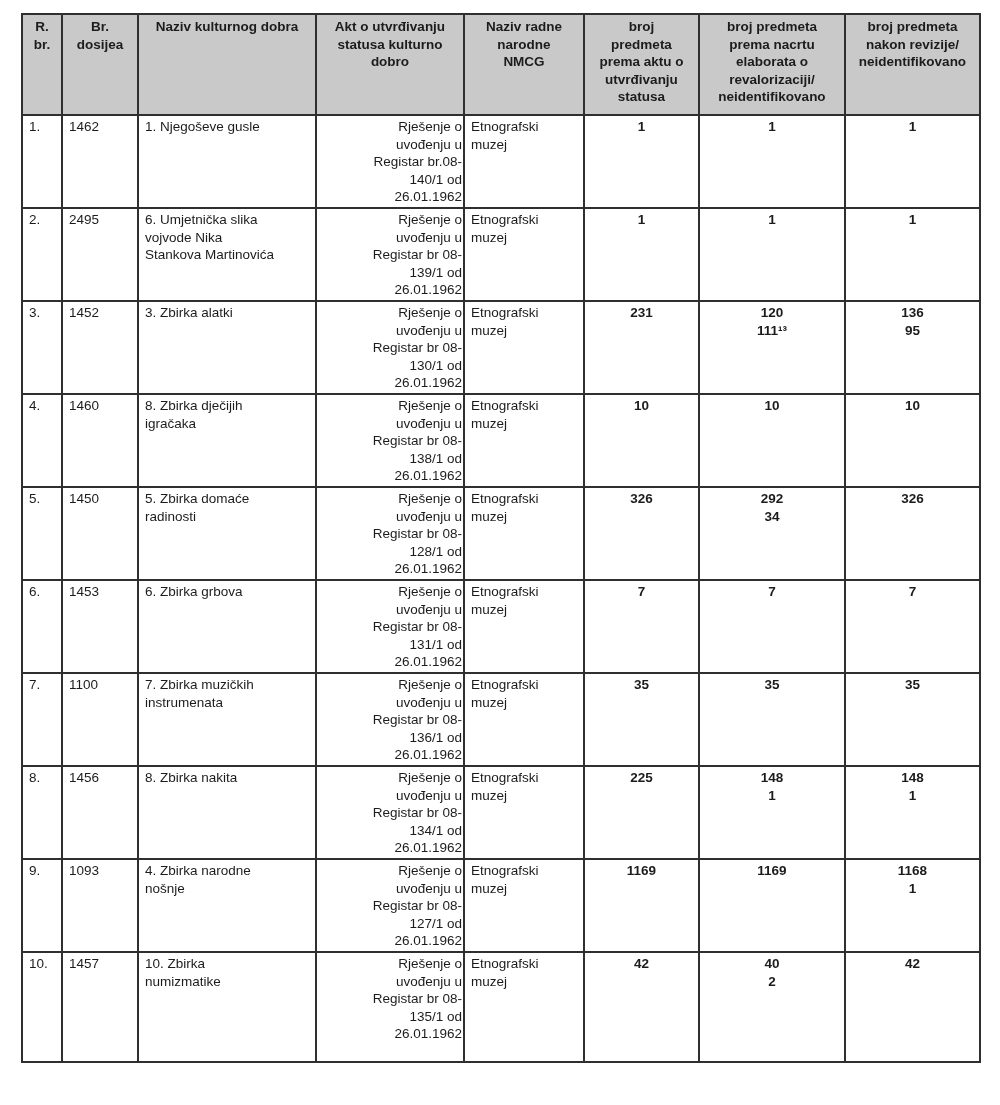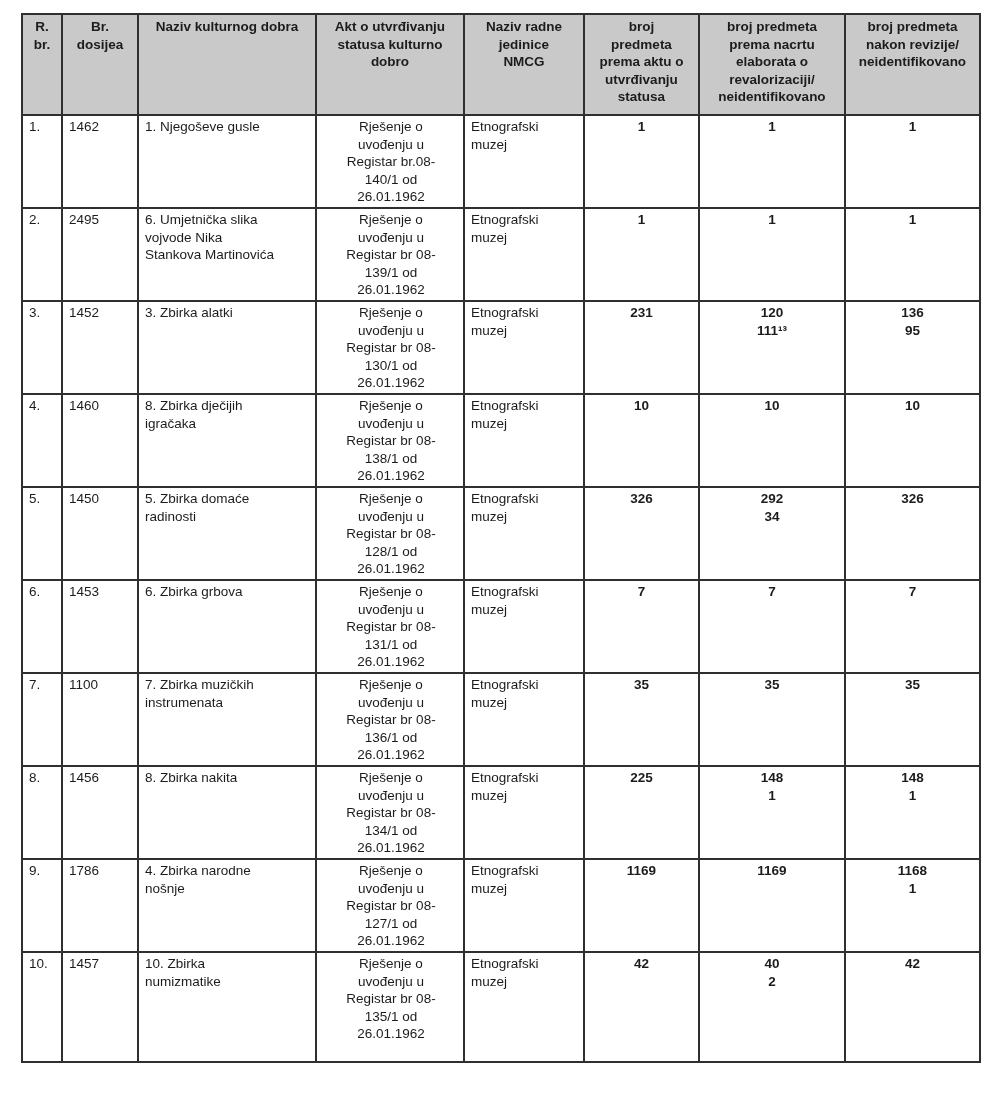--- a/index.html
+++ b/index.html
@@ -37,21 +37,21 @@
   table.doc-table thead th {
     background: #c9c9c9;
     font-weight: bold;
     text-align: center;
     padding: 3px 2px 0 2px;
     height: 96px;
   }
   table.doc-table tbody tr { height: 93px; }
   table.doc-table tbody tr.tall { height: 110px; margin-top: 44px; }
   td.c-left  { text-align: left; padding: 2px 2px 0 6px; }
-  td.c-akt   { text-align: center; padding: 2px 1px 0 3px; }
+  td.c-akt   { text-align: right; padding: 2px 1px 0 3px; }
   td.c-num   { text-align: center; padding: 2px 2px 0 2px; font-weight: bold; }
   td[data-bold="true"] { font-weight: bold; }
 </style>
 </head>
 <body>
 
 <div class="page">
   <table class="doc-table">
     <colgroup>
       <col style="width:40px">
@@ -67,21 +67,21 @@
       <tr>
         <th>R.
 br.</th>
         <th>Br.
 dosijea</th>
         <th>Naziv kulturnog dobra</th>
         <th>Akt o utvrđivanju
 statusa kulturno
 dobro</th>
         <th>Naziv radne
-jedinice
+narodne
 NMCG</th>
         <th>broj
 predmeta
 prema aktu o
 utvrđivanju
 statusa</th>
         <th>broj predmeta
 prema nacrtu
 elaborata o
 revalorizaciji/
@@ -217,21 +217,21 @@
         <td class="c-left">Etnografski
 muzej</td>
         <td class="c-num" data-bold="true">225</td>
         <td class="c-num" data-bold="true">148
 1</td>
         <td class="c-num" data-bold="true">148
 1</td>
       </tr>
       <tr>
         <td class="c-left">9.</td>
-        <td class="c-left">1786</td>
+        <td class="c-left">1093</td>
         <td class="c-left">4. Zbirka narodne
 nošnje</td>
         <td class="c-akt">Rješenje o
 uvođenju u
 Registar br 08-
 127/1 od
 26.01.1962</td>
         <td class="c-left">Etnografski
 muzej</td>
         <td class="c-num" data-bold="false">1169</td>

